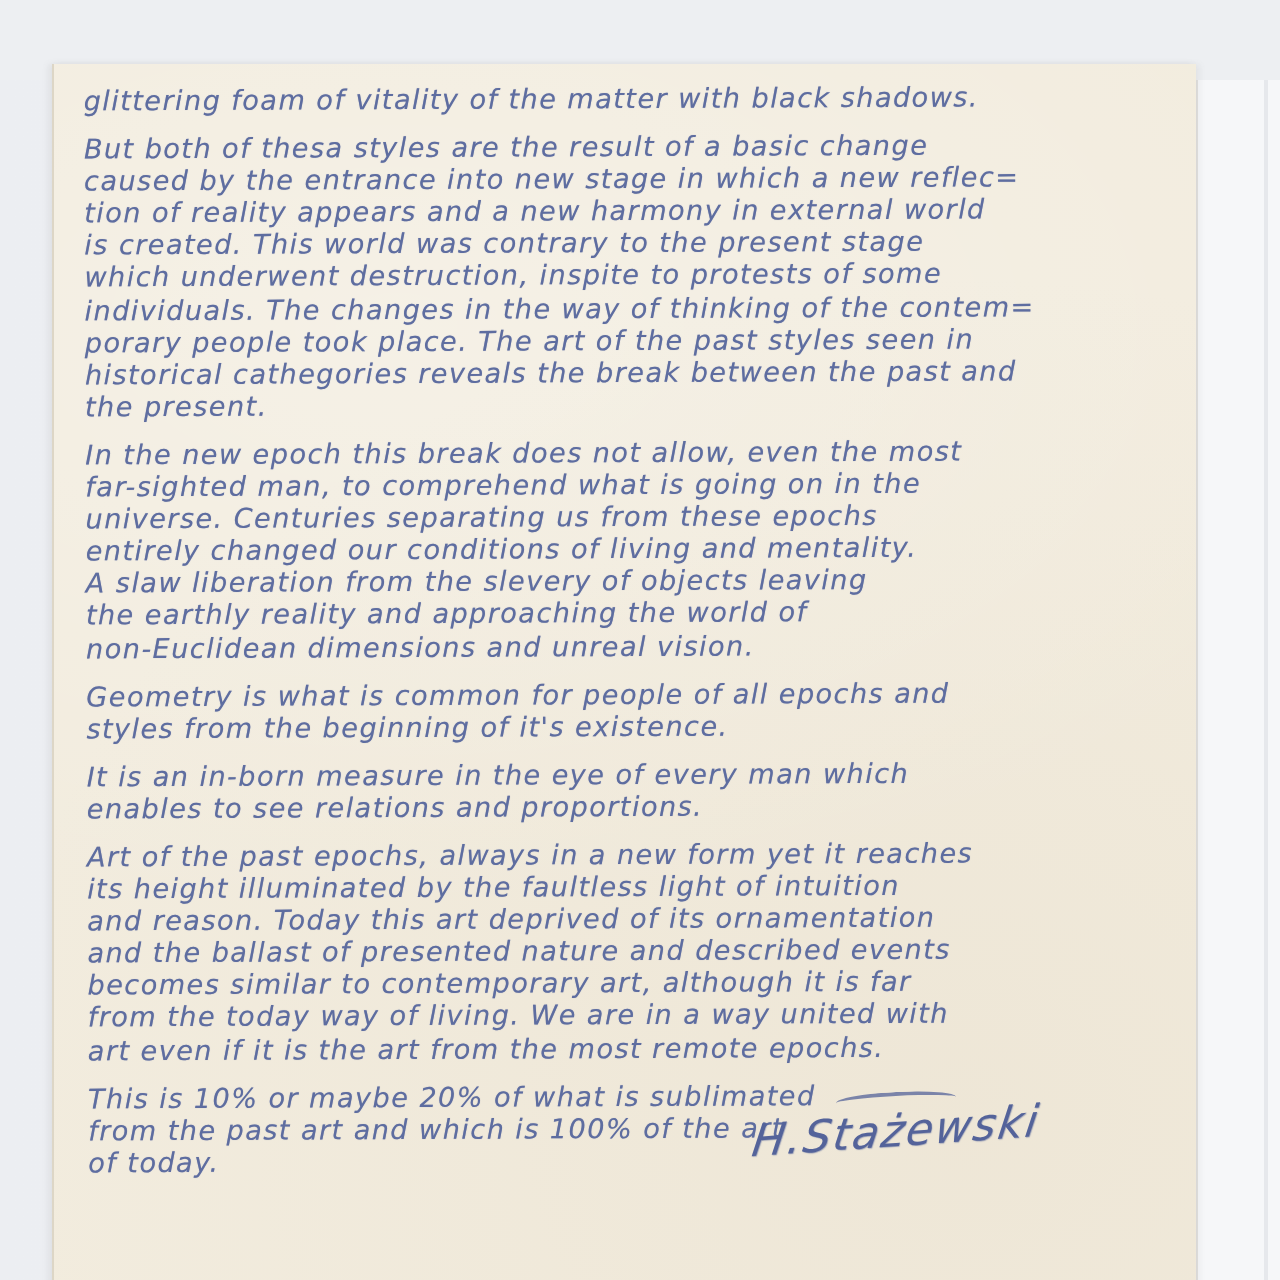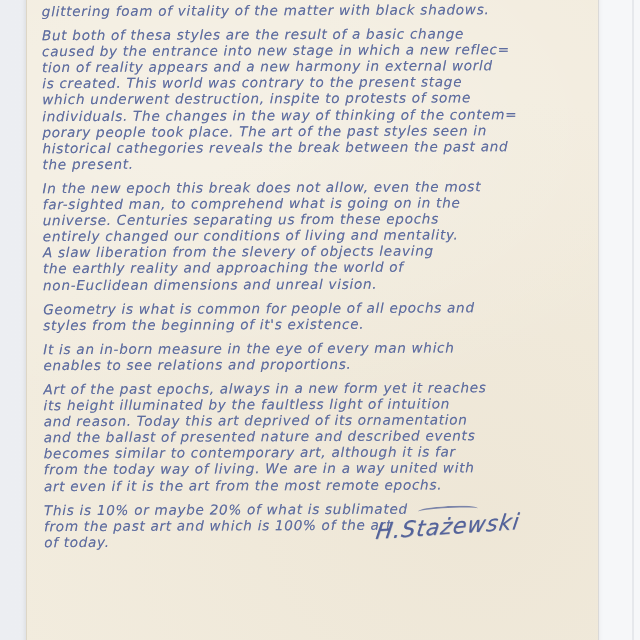--- a/index.html
+++ b/index.html
@@ -6,20 +6,21 @@
   html, body { width: 640px; height: 640px; overflow: hidden; }
   body {
     background: #edeff2;
     font-family: "DejaVu Sans", sans-serif;
     position: relative;
   }
   .stage {
     position: absolute;
     inset: 0;
     background: linear-gradient(90deg, #eceef2 0%, #eef0f3 100%);
+    margin-top: 40px;
   }
   .right-strip {
     position: absolute;
     top: 0; right: 0;
     width: 42px; height: 640px;
     background: #f6f7f9;
     border-left: 1px solid #e3e2e0;
   }
   .right-strip-line {
     position: absolute;

